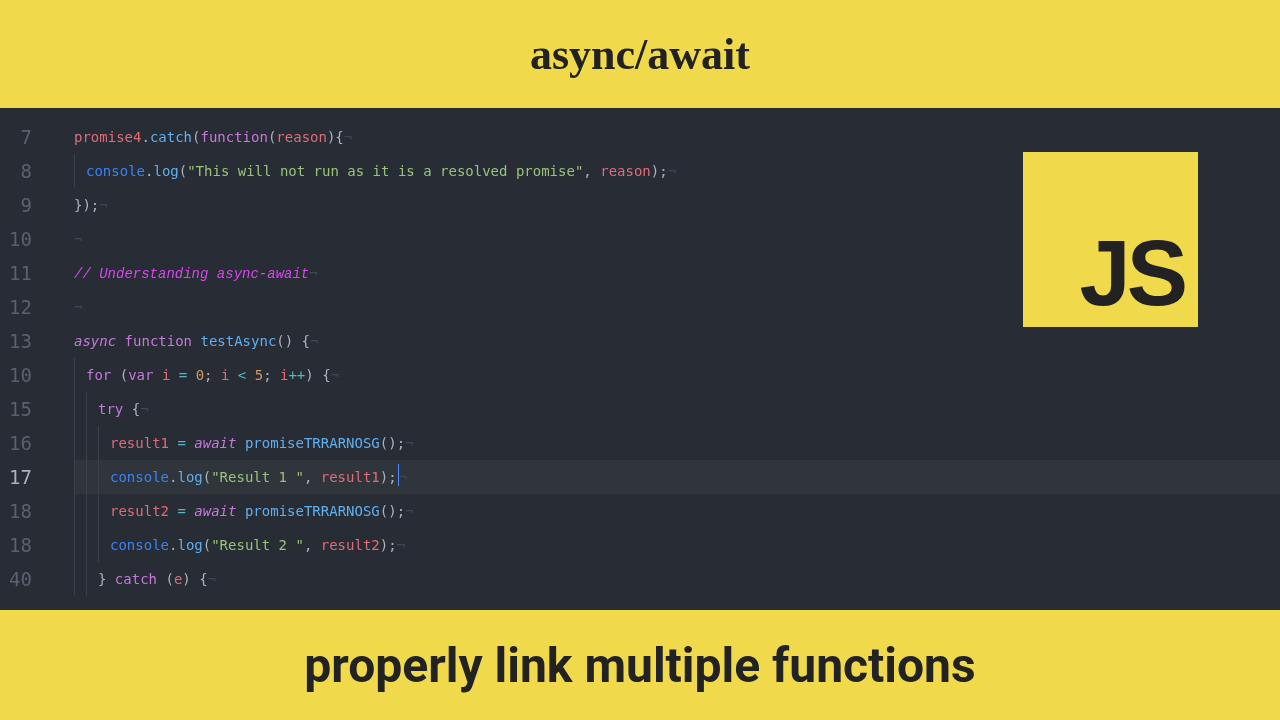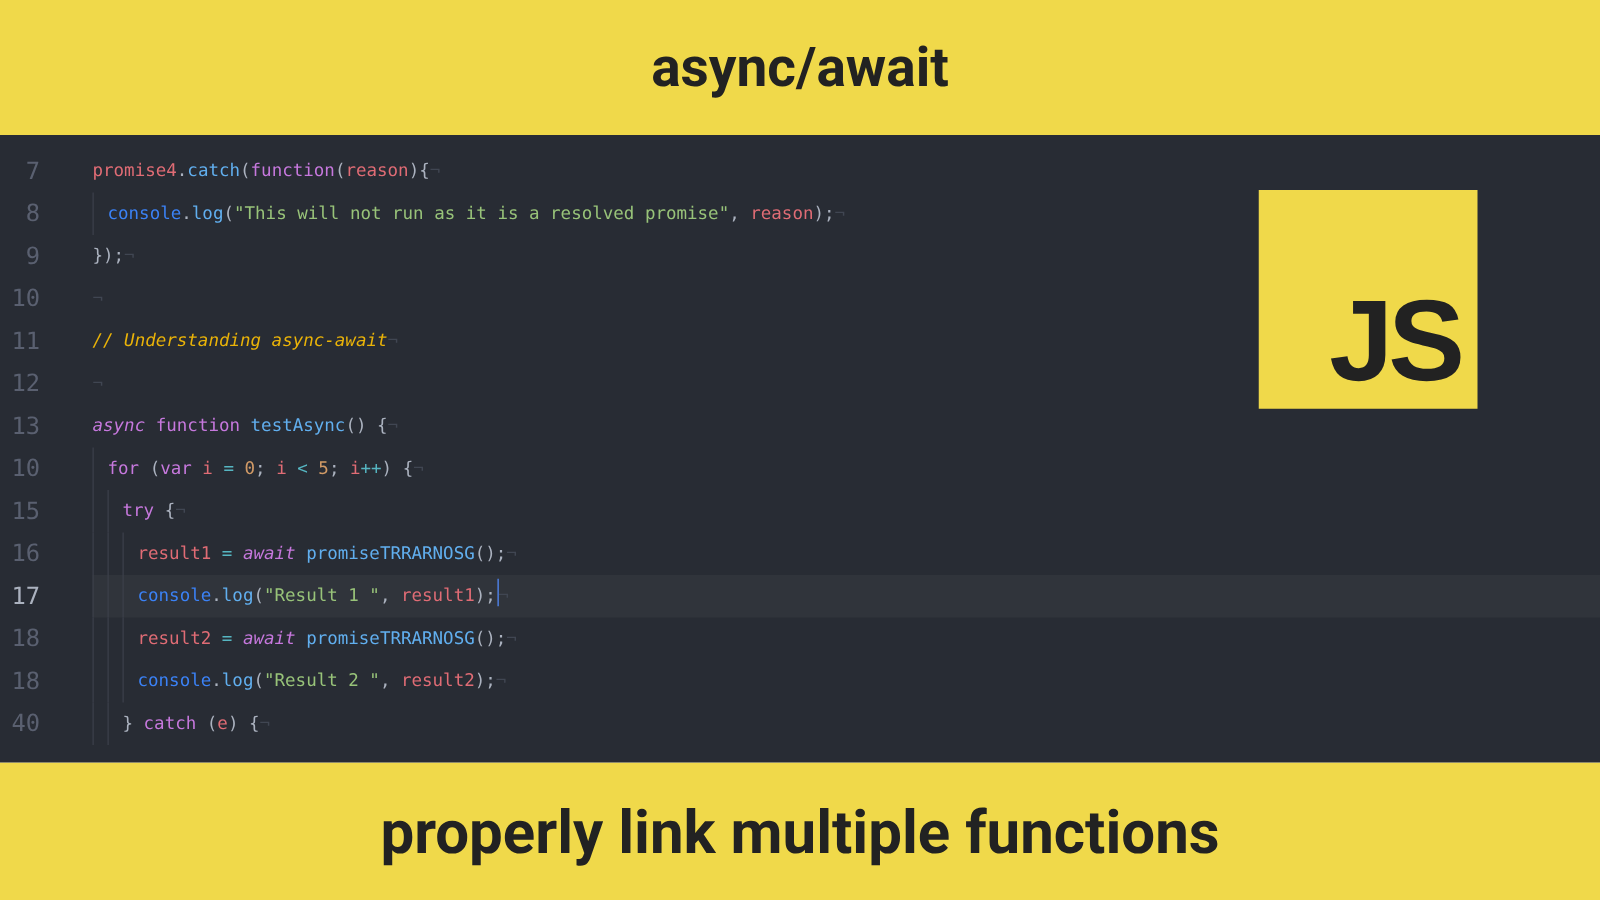--- a/index.html
+++ b/index.html
@@ -1,44 +1,44 @@
 <!DOCTYPE html>
 <html><head>
 <meta charset="utf-8">
 <style>
   * { margin: 0; padding: 0; box-sizing: border-box; }
   html, body { width: 1280px; height: 720px; overflow: hidden; font-family: -apple-system, BlinkMacSystemFont, "Segoe UI", Roboto, sans-serif; }
   .page { width: 1280px; height: 720px; display: flex; flex-direction: column; position: relative; }
   .banner { background: #f0d94a; display: flex; align-items: center; justify-content: center; }
   .top-banner { height: 108px; }
   .bottom-banner { height: 110px; }
-  .top-title { font-size: 44px; font-weight: 700; color: #222; }
+  .top-title { font-size: 44px; font-weight: 700; color: #222; font-family: Liberation Serif, serif; }
   .bottom-title { font-size: 48px; font-weight: 700; color: #222; }
   .editor { flex: 1; background: #282c34; position: relative; display: flex; overflow: hidden; }
   .gutter { width: 50px; padding-top: 12px; text-align: right; color: #5a6070; font-family: "SFMono-Regular", Menlo, Consolas, monospace; font-size: 19px; line-height: 34px; user-select: none; }
   .gutter .ln { padding-right: 18px; }
   .code { flex: 1; padding-top: 12px; padding-left: 24px; font-family: "SFMono-Regular", Menlo, Consolas, monospace; font-size: 14px; line-height: 34px; color: #abb2bf; white-space: pre; position: relative; }
   .code .row { height: 34px; position: relative; }
   .code .row.highlight { background: rgba(255,255,255,0.04); }
   .code .row.highlight::before { content:""; position:absolute; left:-74px; right:-1000px; top:0; bottom:0; background: rgba(255,255,255,0.04); z-index:-1;}
   .guide { display:inline-block; width:12px; border-left:1px solid #3b3f4a; height:100%; vertical-align:top;}
   .tok-var { color: #e06c75; }
   .tok-prop { color: #61afef; }
   .tok-kw { color: #c678dd; }
   .tok-kw2 { color: #c678dd; font-style: italic; }
   .tok-fn { color: #61afef; }
   .tok-str { color: #98c379; }
   .tok-num { color: #d19a66; }
   .tok-op { color: #56b6c2; }
   .tok-pn { color: #abb2bf; }
-  .tok-cm { color: #eab308; font-style: italic; }
+  .tok-cm { color: #d946ef; font-style: italic; font-family: Liberation Mono, monospace; }
   .tok-obj { color: #3b82f6; }
   .eol { color: #404652; }
   .cursor { display:inline-block; width:1px; height:22px; background:#528bff; vertical-align:-4px; margin-left:1px;}
-  .js-badge { position: absolute; right: 98px; top: 152px; width: 175px; height: 175px; background: #f0d94a; display: flex; align-items: flex-end; justify-content: flex-end; padding: 8px 14px; }
+  .js-badge { position: absolute; right: 82px; top: 152px; width: 175px; height: 175px; background: #f0d94a; display: flex; align-items: flex-end; justify-content: flex-end; padding: 8px 14px; }
   .js-badge span { font-family: "Helvetica Neue", Arial, sans-serif; font-weight: 800; font-size: 92px; color: #222; letter-spacing: -4px; line-height: 1; }
   .gutter .ln.active { color: #abb2bf; }
 </style>
 </head>
 <body>
 
 <div class="page">
 
   <div class="banner top-banner">
     <div class="top-title">async/await</div>

